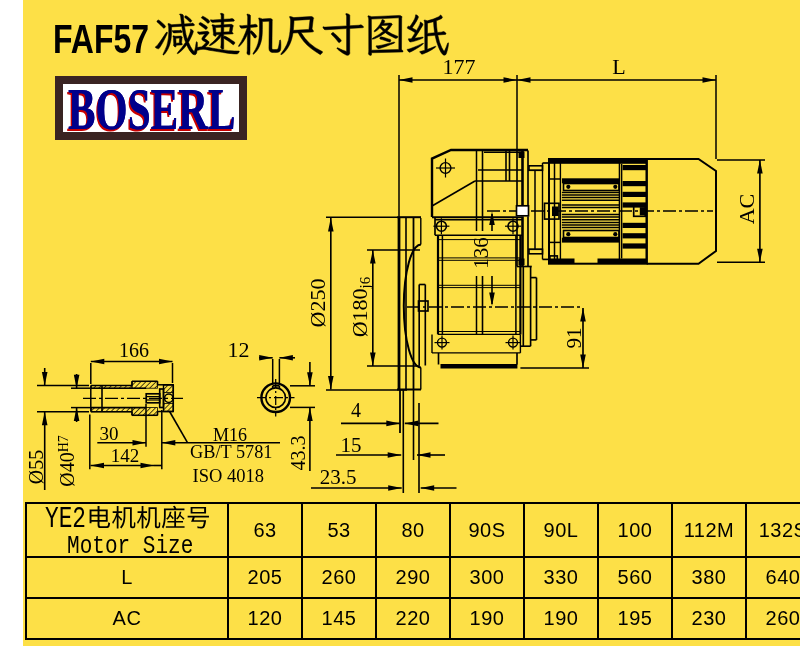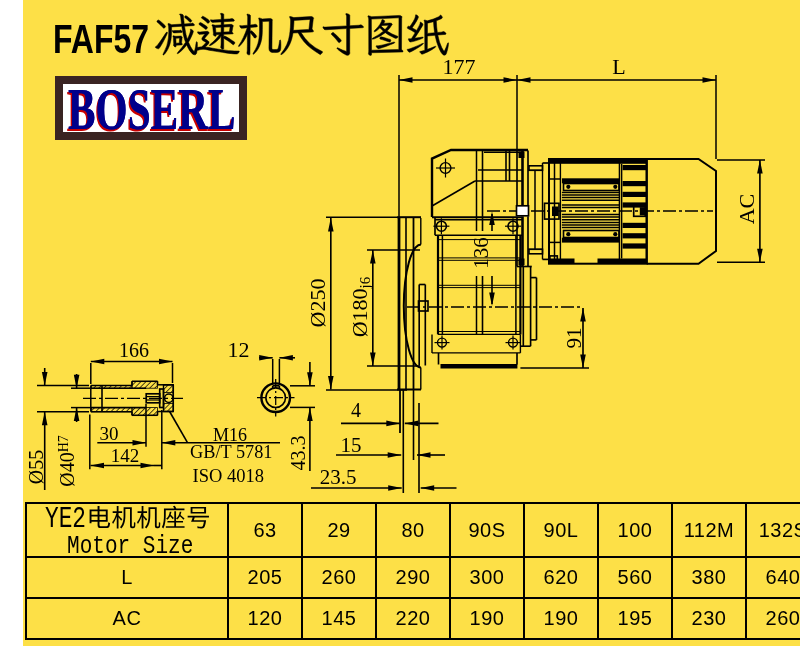--- a/index.html
+++ b/index.html
@@ -28,35 +28,35 @@
         <col style="width:74px">
         <col style="width:74px">
         <col style="width:74px">
         <col style="width:74px">
         <col style="width:74px">
       </colgroup>
 <tbody>
         <tr style="height:54px">
           <td></td>
           <td>63</td>
-          <td>29</td>
+          <td>53</td>
           <td>80</td>
           <td>90S</td>
           <td>90L</td>
           <td>100</td>
           <td>112M</td>
           <td>132S</td>
         </tr>
 <tr style="height:29px">
           <td>L</td>
           <td>205</td>
           <td>260</td>
           <td>290</td>
           <td>300</td>
-          <td>620</td>
+          <td>330</td>
           <td>560</td>
           <td>380</td>
           <td>640</td>
         </tr>
 <tr style="height:30px">
           <td>AC</td>
           <td>120</td>
           <td>145</td>
           <td>220</td>
           <td>190</td>

